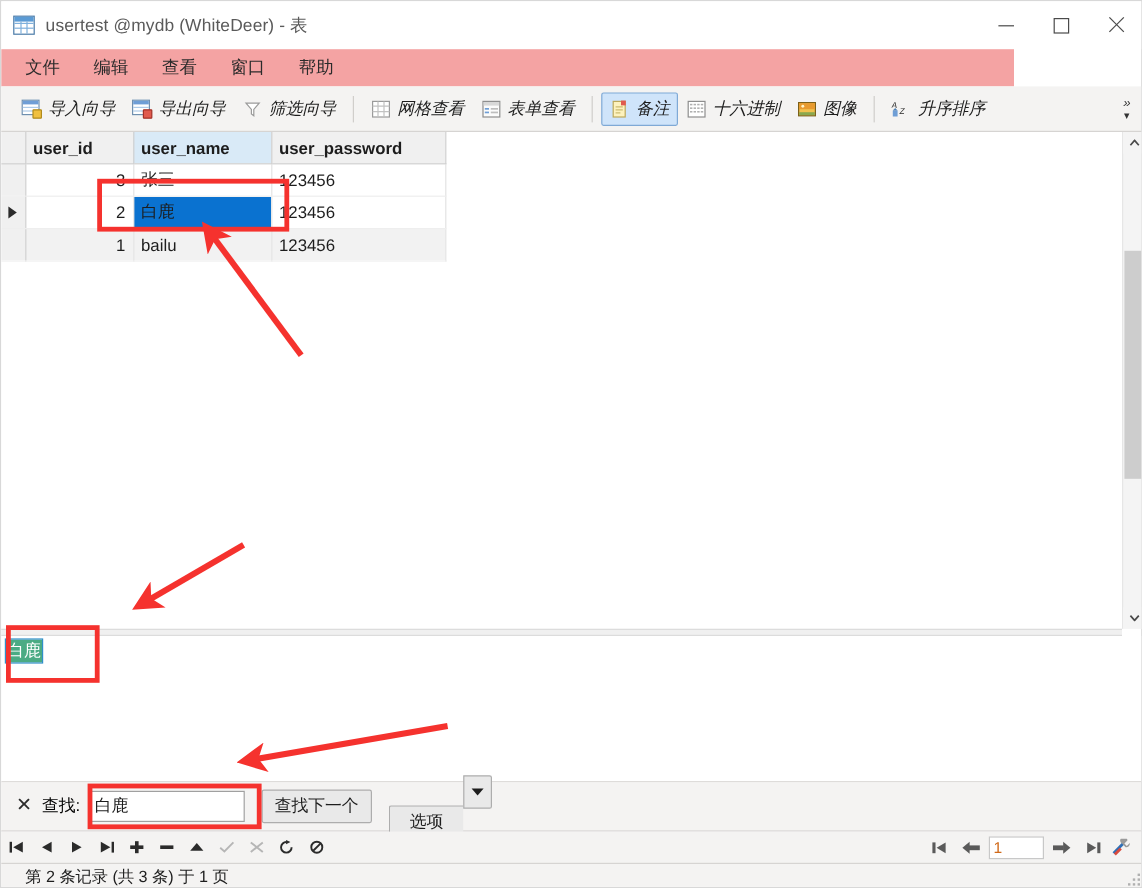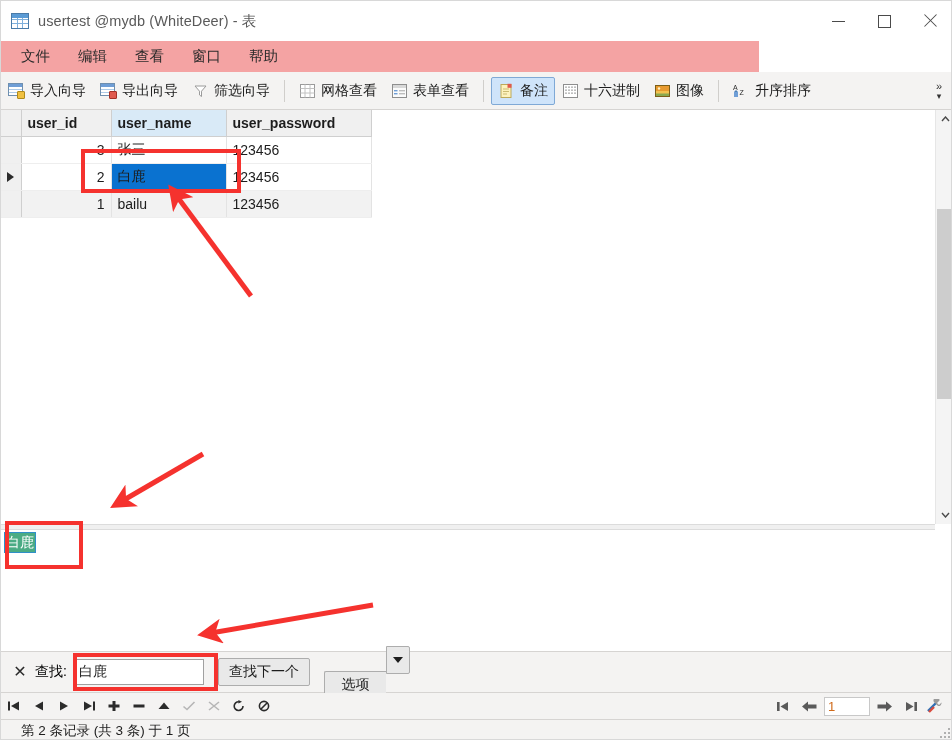--- a/index.html
+++ b/index.html
@@ -57,35 +57,35 @@
   .wb-max { width: 13px; height: 13px; border: 1px solid #4a4a4a; display:block; }
   .wb-close { position: relative; width: 14px; height: 14px; display:block; }
   .wb-close:before, .wb-close:after {
     content:""; position:absolute; left: -1px; top: 6px; width: 17px; height: 1px; background:#4a4a4a;
   }
   .wb-close:before { transform: rotate(45deg); }
   .wb-close:after  { transform: rotate(-45deg); }
 
   
   .menubar {
-    position: absolute; left: 0; top: 40px; width: 758px; height: 31px;
+    position: absolute; left: 0; top: 40px; width: 844px; height: 31px;
     background: #f4a3a3;
     display: flex; align-items: center; padding-left: 10px;
   }
   .menu-item {
     font-size: 14.5px; color: #2b2b2b; padding: 3px 10px; margin-right: 8px;
     white-space: nowrap;
   }
 
   
   .toolbar {
     position: absolute; left: 0; top: 71px; width: 952px; height: 38px;
     background: #f4f3f2;
     border-bottom: 1px solid #d6d4d2;
-    display: flex; align-items: center; padding-left: 0;
+    display: flex; align-items: center; padding-left: 10px; font-style: italic;
   }
   .tb-btn {
     display: flex; align-items: center; height: 28px; padding: 0 6px;
     font-size: 14px; color: #1d1d1d; white-space: nowrap;
     border: 1px solid transparent; border-radius: 2px;
   }
   .tb-btn.active { background: #cfe4fa; border-color: #7fa9d6; }
   .tb-label { margin-left: 5px; }
   .tb-sep {
     width: 1px; height: 22px; background: #d0cecb; margin: 0 7px;

